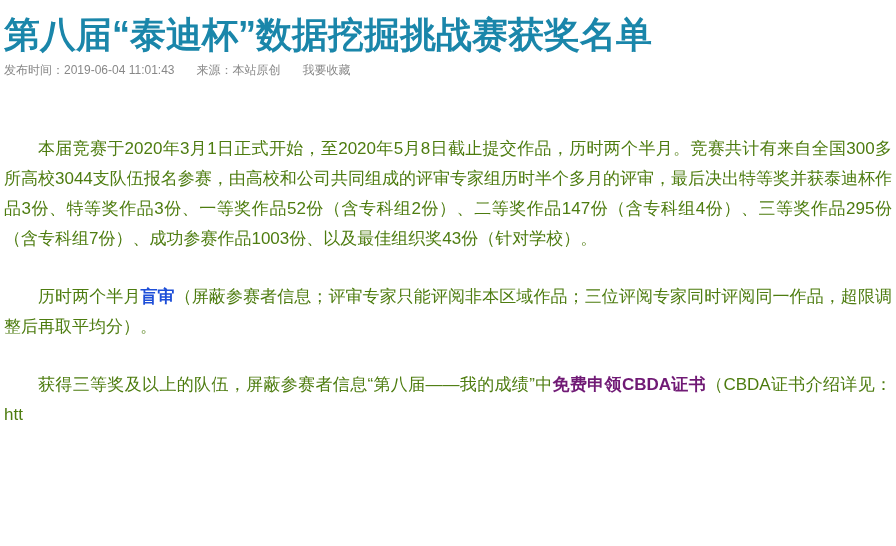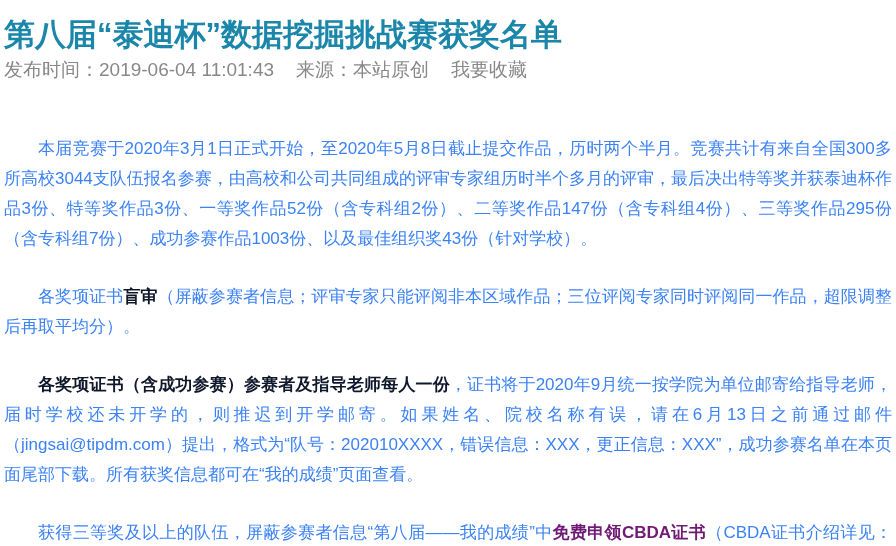--- a/index.html
+++ b/index.html
@@ -13,29 +13,29 @@
     overflow: hidden;
     font-family: "Liberation Sans", "DejaVu Sans", sans-serif;
   }
   .page {
     padding: 0 4px;
     box-sizing: border-box;
     width: 896px;
   }
   .title {
     margin: 18px 0 0 0;
-    font-size: 31px;
+    font-size: 36px;
     line-height: 34px;
     font-weight: bold;
     color: #1a86aa;
     letter-spacing: 0;
   }
   .meta {
     margin-top: 9px;
-    font-size: 19px;
+    font-size: 12px;
     line-height: 18px;
     color: #888888;
   }
   .meta-item {
     margin-right: 22px;
   }
   .meta-item .lbl,
   .meta-item .val {
     color: #888888;
   }
@@ -51,42 +51,41 @@
     line-height: 30px;
     color: #404040;
     text-indent: 2em;
     text-align: justify;
   }
   .article p + p {
     margin-top: 28px;
   }
   .seg-normal {
     font-weight: normal;
-    color: #3b82f6;
+    color: #4d7c0f;
   }
   .seg-bold {
     font-weight: bold;
-    color: #0f172a;
+    color: #1d4ed8;
   }
   .seg-red-bold {
     font-weight: bold;
     color: #701a75;
   }
 </style>
 </head>
 <body>
 
 <div class="page">
 
   <h1 class="title">第八届“泰迪杯”数据挖掘挑战赛获奖名单</h1>
 
   <div class="meta">
     <span class="meta-item"><span class="lbl">发布时间：</span><span class="val">2019-06-04 11:01:43</span></span><span class="meta-item"><span class="lbl">来源：</span><span class="val">本站原创</span></span><span class="meta-item favorite">我要收藏</span>
   </div>
 
   <div class="article">
       <p><span class="seg-normal">本届竞赛于2020年3月1日正式开始，至2020年5月8日截止提交作品，历时两个半月。竞赛共计有来自全国300多所高校3044支队伍报名参赛，由高校和公司共同组成的评审专家组历时半个多月的评审，最后决出特等奖并获泰迪杯作品3份、特等奖作品3份、一等奖作品52份（含专科组2份）、二等奖作品147份（含专科组4份）、三等奖作品295份（含专科组7份）、成功参赛作品1003份、以及最佳组织奖43份（针对学校）。</span></p>
-      <p><span class="seg-normal">各奖项证书</span><span class="seg-bold">盲审</span><span class="seg-normal">（屏蔽参赛者信息；评审专家只能评阅非本区域作品；三位评阅专家同时评阅同一作品，超限调整后再取平均分）。</span></p>
-      <p><span class="seg-bold">各奖项证书（含成功参赛）参赛者及指导老师每人一份</span><span class="seg-normal">，证书将于2020年9月统一按学院为单位邮寄给指导老师，届时学校还未开学的，则推迟到开学邮寄。如果姓名、院校名称有误，请在6月13日之前通过邮件（jingsai@tipdm.com）提出，格式为“队号：202010XXXX，错误信息：XXX，更正信息：XXX”，成功参赛名单在本页面尾部下载。所有获奖信息都可在“我的成绩”页面查看。</span></p>
+      <p><span class="seg-normal">历时两个半月</span><span class="seg-bold">盲审</span><span class="seg-normal">（屏蔽参赛者信息；评审专家只能评阅非本区域作品；三位评阅专家同时评阅同一作品，超限调整后再取平均分）。</span></p>
       <p><span class="seg-normal">获得三等奖及以上的队伍，屏蔽参赛者信息“第八届——我的成绩”中</span><span class="seg-red-bold">免费申领CBDA证书</span><span class="seg-normal">（CBDA证书介绍详见：htt</span></p>
     </div>
 
 </div>
 
 </body></html>

